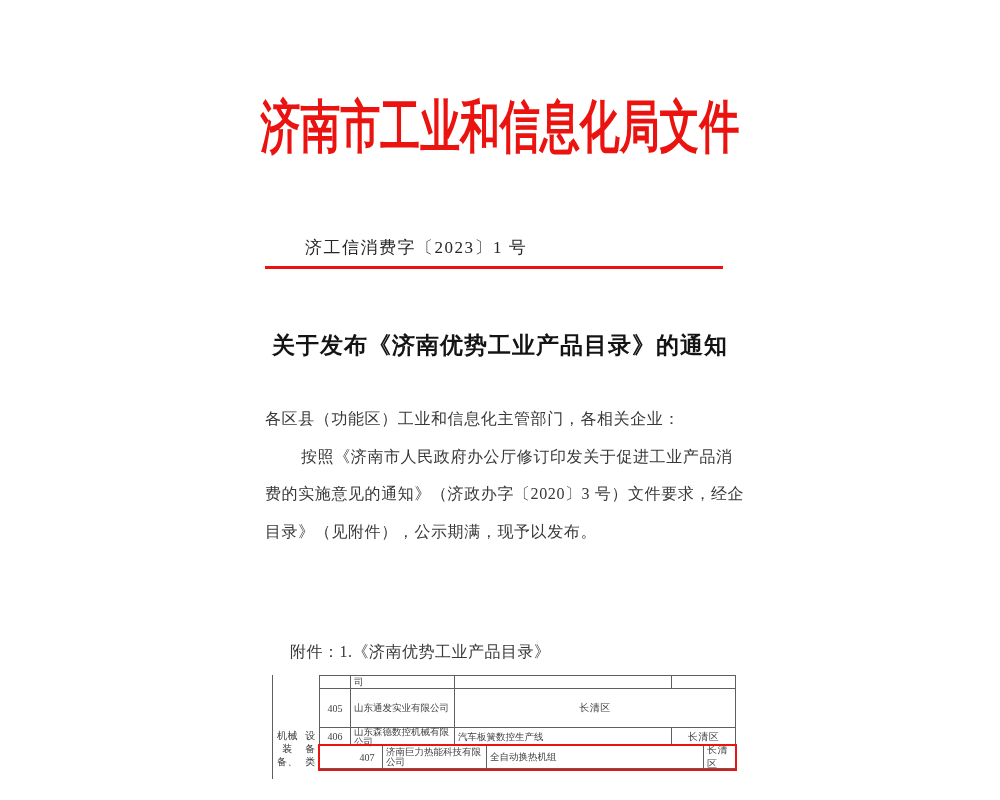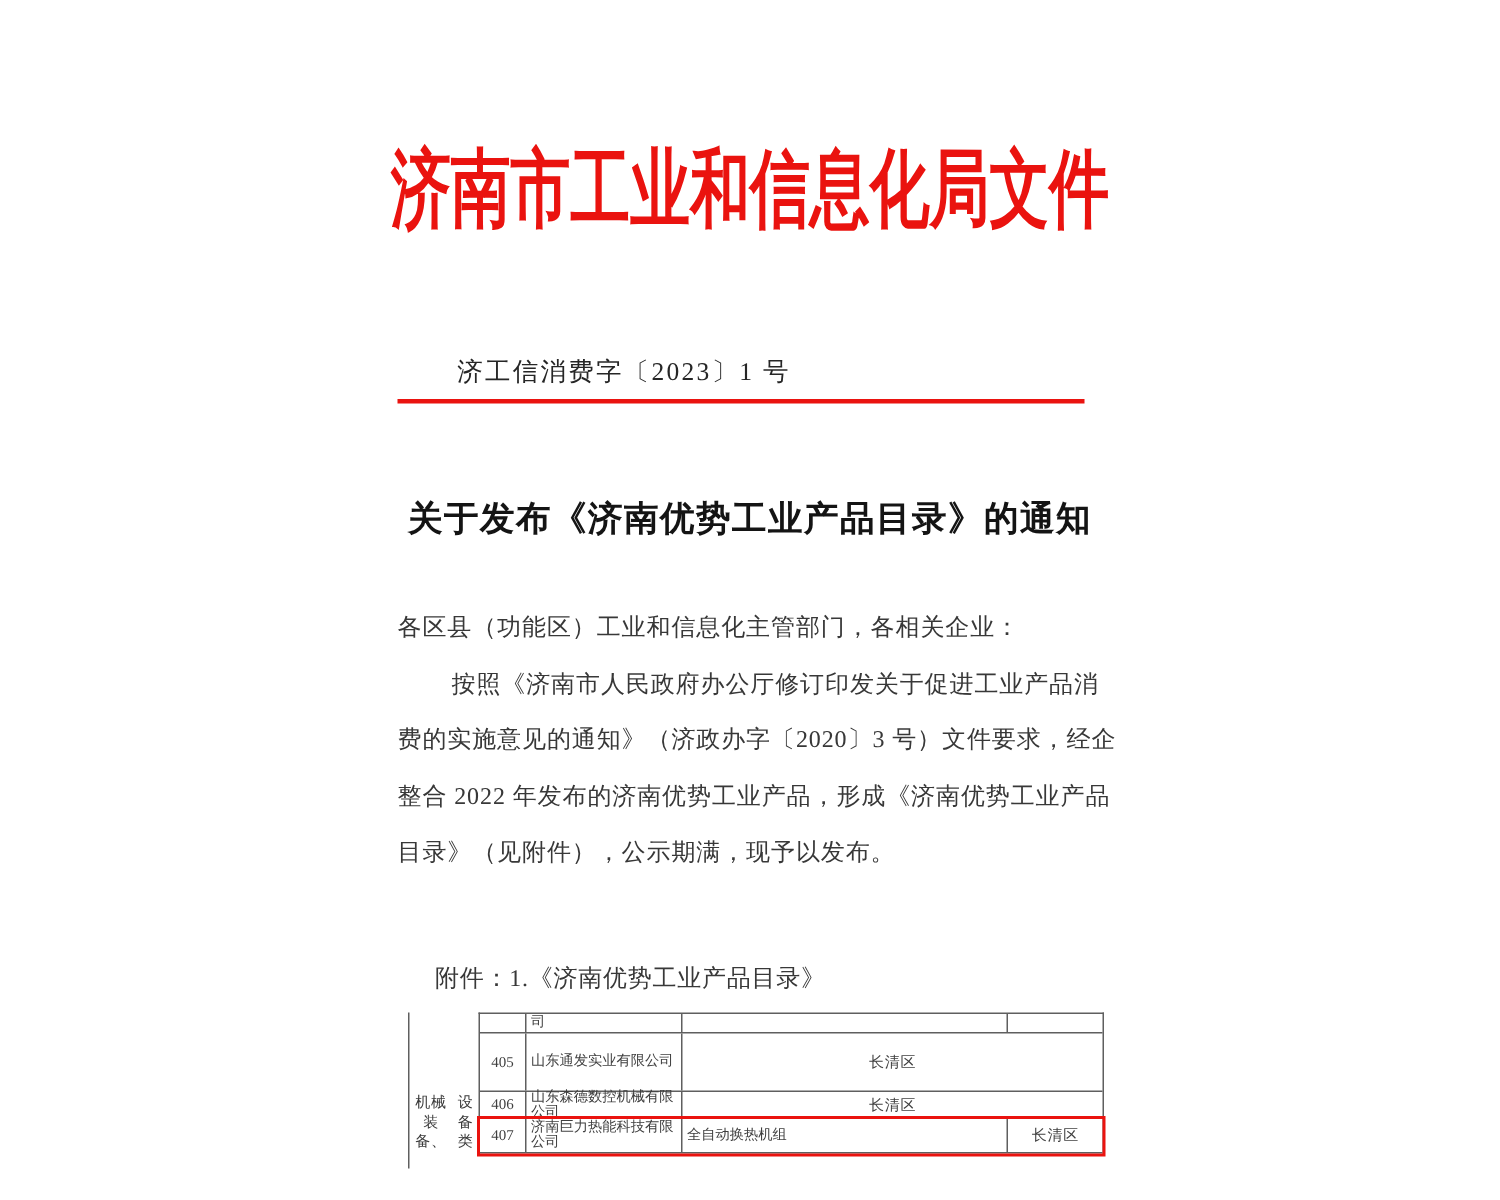--- a/index.html
+++ b/index.html
@@ -43,21 +43,21 @@
     font-size:10px; line-height:13px; letter-spacing:0.5px; color:#3a3a3a; text-align:center;
   }
   .rows {
     position:absolute; left:47px; top:0; width:417px;
     border:1px solid var(--tb); border-bottom:none; box-sizing:border-box;
   }
   .row { display:flex; border-bottom:1px solid var(--tb); box-sizing:border-box; position:relative; }
   .row.partial { height:13px; }
   .row.r405 { height:39px; }
   .row.r406 { height:18px; }
-  .row.r407 { height:23px; }
+  .row.r407 { height:23px;padding-left:32px; }
   .c {
     box-sizing:border-box; padding:1px 3px; display:flex; align-items:center;
     overflow:visible; word-break:break-all;
   }
   .c + .c { border-left:1px solid var(--tb); }
   .c.no { width:30px; flex:none; justify-content:center; font-size:10px; }
   .c.company { width:104px; flex:none; font-size:9.5px; line-height:10px; }
   .c.product { width:217px; flex:none; font-size:9.5px; line-height:12px; }
   .c.district { flex:1; justify-content:center; font-size:10px; letter-spacing:0.5px; }
   .partial-frag { font-size:9.5px; line-height:11px; }
@@ -76,21 +76,20 @@
   <div class="doc-number">济工信消费字〔2023〕1 号</div>
 
   <div class="red-rule"></div>
 
   <h2 class="notice-heading">关于发布《济南优势工业产品目录》的通知</h2>
 
   <div class="body-block">
     <div class="body-line">各区县（功能区）工业和信息化主管部门，各相关企业：</div>
     <div class="body-line indent">按照《济南市人民政府办公厅修订印发关于促进工业产品消</div>
     <div class="body-line">费的实施意见的通知》（济政办字〔2020〕3 号）文件要求，经企</div>
-    <div class="body-line">整合 2022 年发布的济南优势工业产品，形成《济南优势工业产品</div>
     <div class="body-line">目录》（见附件），公示期满，现予以发布。</div>
   </div>
 
   <div class="attachment">附件：1.《济南优势工业产品目录》</div>
 
   <div class="catalog-table">
     <div class="cat-left-border"></div>
 
     <div class="cat-cell">
       <div>机械装备、</div>
@@ -110,20 +109,21 @@
 
       <div class="row r405">
         <div class="c no">405</div>
         <div class="c company">山东通发实业有限公司</div>
         <div class="c district">长清区</div>
       </div>
 
       <div class="row r406">
         <div class="c no">406</div>
         <div class="c company">山东森德数控机械有限公司</div>
+        <div class="c product">汽车板簧数控生产线</div>
         <div class="c district">长清区</div>
       </div>
 
       <div class="row r407">
         <div class="c no">407</div>
         <div class="c company">济南巨力热能科技有限公司</div>
         <div class="c product">全自动换热机组</div>
         <div class="c district">长清区</div>
         <div class="highlight-box"></div>
       </div>

